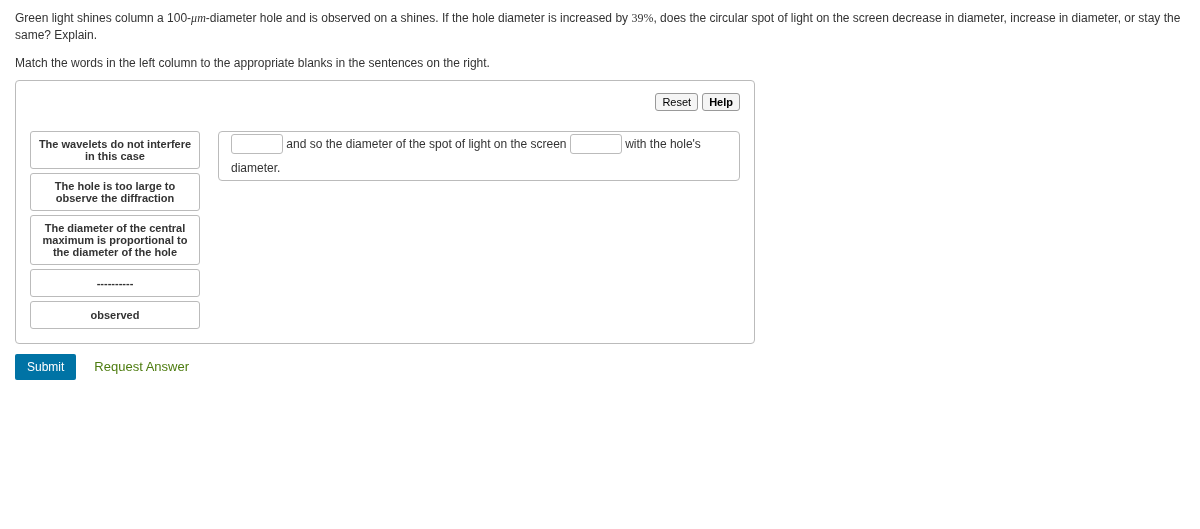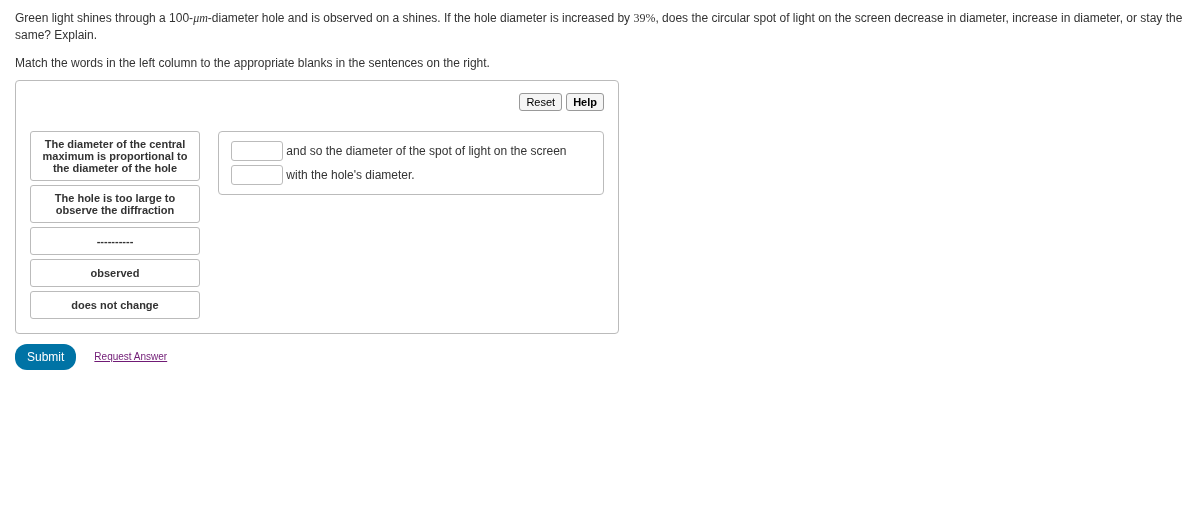--- a/index.html
+++ b/index.html
@@ -22,21 +22,21 @@
     .question-text .math {
       font-family: "Times New Roman", serif;
     }
     .instruction {
       font-weight: normal;
       margin-bottom: 10px;
     }
     .panel {
       border: 1px solid #bbb;
       border-radius: 4px;
-      width: 604px;
+      width: 740px;
       padding: 12px 14px 14px 14px;
       box-sizing: border-box;
       position: relative;
       margin-bottom: 10px;
     }
     .top-buttons {
       display: flex;
       justify-content: flex-end;
       gap: 4px;
       margin-bottom: 20px;
@@ -74,21 +74,21 @@
       min-height: 14px;
       display: flex;
       align-items: center;
       justify-content: center;
       cursor: grab;
       background: #fff;
     }
     .answer-box {
       border: 1px solid #bbb;
       border-radius: 4px;
-      padding: 7px 12px;
+      padding: 0 12px;
       line-height: 2;
       font-size: 12px;
       flex: 1;
     }
     .drop-slot {
       display: inline-block;
       border: 1px solid #bbb;
       border-radius: 3px;
       width: 50px;
       height: 18px;
@@ -99,52 +99,51 @@
       display: flex;
       align-items: center;
       gap: 18px;
     }
     .submit-btn {
       background: #0073a5;
       color: #fff;
       border: none;
       padding: 6px 12px;
       font-size: 12px;
-      border-radius: 12px;
+      border-radius: 2px;
       cursor: pointer;
       font-family: inherit;
     }
     .request-link {
-      color: #701a75;
-      text-decoration: underline;
-      font-size: 10px;
+      color: #4d7c0f;
+      font-size: 13px;
       cursor: pointer;
     }
   </style>
 </head>
 <body>
 
 <div class="question-text">
-  <span>Green light shines through a 100-</span><span class="mu">μm</span><span>-diameter hole and is observed on a shines. If the hole diameter is increased by </span><span class="math">39%</span><span>, does the circular spot of light on the screen decrease in diameter, increase in diameter, or stay the same? Explain.</span>
+  <span>Green light shines column a 100-</span><span class="mu">μm</span><span>-diameter hole and is observed on a shines. If the hole diameter is increased by </span><span class="math">39%</span><span>, does the circular spot of light on the screen decrease in diameter, increase in diameter, or stay the same? Explain.</span>
 </div>
 
 <div class="instruction">Match the words in the left column to the appropriate blanks in the sentences on the right.</div>
 
 <div class="panel">
   <div class="top-buttons">
     <button class="btn-small">Reset</button>
     <button class="btn-small help">Help</button>
   </div>
   <div class="workspace">
     <div class="options-col">
+      <div class="option-box">The wavelets do not interfere in this case</div>
+      <div class="option-box">The hole is too large to observe the diffraction</div>
       <div class="option-box">The diameter of the central maximum is proportional to the diameter of the hole</div>
-      <div class="option-box">The hole is too large to observe the diffraction</div>
       <div class="option-box">----------</div>
       <div class="option-box">observed</div>
-      <div class="option-box">does not change</div>
     </div>
     <div class="answer-box">
       <span class="drop-slot"></span><span> and so the diameter of the spot of light on the screen </span><span class="drop-slot"></span><span> with the hole's diameter.</span>
     </div>
   </div>
 </div>
 
 <div class="bottom-row">
   <button class="submit-btn">Submit</button>
   <a class="request-link">Request Answer</a>

